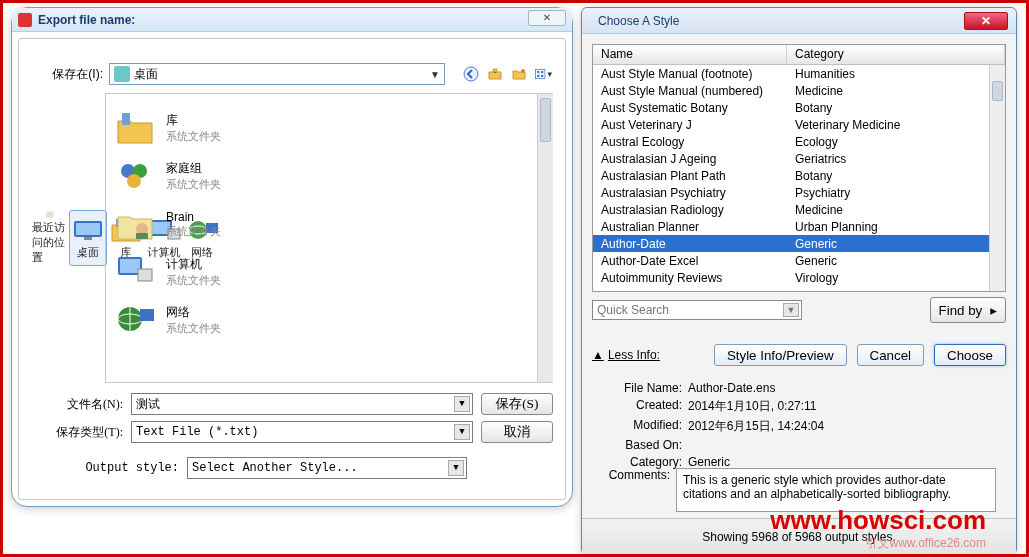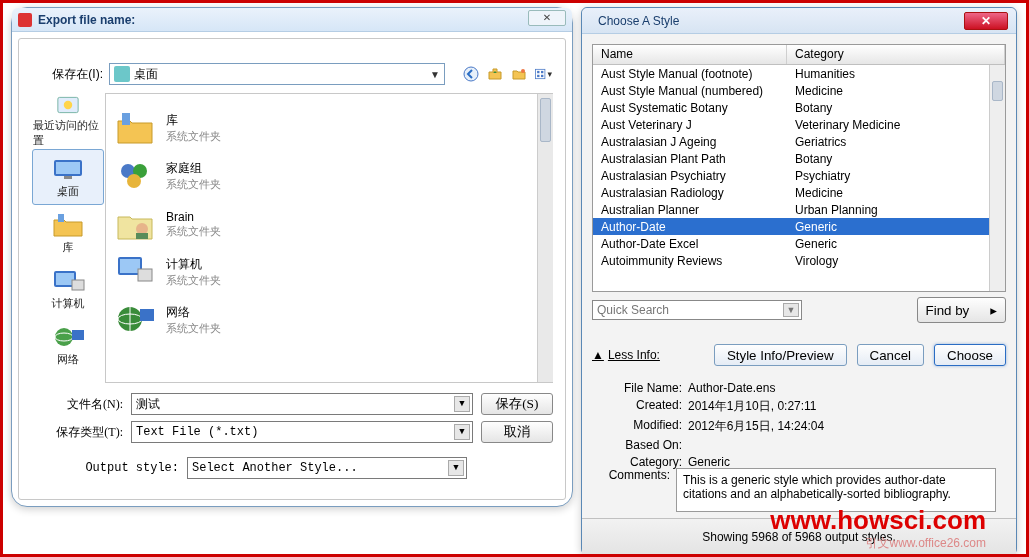--- a/index.html
+++ b/index.html
@@ -16,21 +16,21 @@
 .saverow { display: flex; align-items: center; gap: 6px; margin-bottom: 8px; }
 .saverow .lbl { width: 72px; text-align: right; }
 .location-combo { flex: 1; height: 22px; border: 1px solid #7a9dbf; display: flex; align-items: center; padding: 0 4px; position: relative; background: #fff; }
 .location-combo .icon { width: 16px; height: 16px; background: #6cc7c9; border-radius: 2px; margin-right: 4px; }
 .location-combo .drop { margin-left: auto; font-size: 10px; color: #333; }
 .navicons { display: flex; gap: 4px; margin-left: 10px; }
 .navicons .nic { width: 20px; height: 20px; border: 1px solid transparent; display: flex; align-items: center; justify-content: center; color: #333; }
 .navicons .nic.back svg, .navicons .nic svg { width: 16px; height: 16px; }
 
 .filearea { display: flex; height: 290px; }
-.places { width: 74px; display: flex; flex-direction: column; align-items: center; border-right: none; }
+.places { width: 74px; display: flex; flex-direction: row; align-items: center; border-right: none; }
 .place { width: 72px; height: 56px; display: flex; flex-direction: column; align-items: center; justify-content: center; gap: 2px; border: 1px solid transparent; }
 .place.selected { border: 1px solid #7aa7d4; background: #e8f0fb; border-radius: 3px; }
 .place .pic { width: 36px; height: 26px; }
 .place .txt { font-size: 11px; color: #222; }
 
 .listing { flex: 1; border: 1px solid #c8c8c8; border-right: none; padding: 10px 8px; overflow: hidden; position: relative; }
 .listing .scrollbar { position: absolute; right: 0; top: 0; bottom: 0; width: 16px; background: #e9e9e9; border-left: 1px solid #ccc; }
 .listing .scrollbar .thumb { position: absolute; left: 2px; right: 2px; top: 4px; height: 44px; background: #cfd7e1; border: 1px solid #a9b7c8; border-radius: 2px; }
 .item { display: flex; align-items: center; gap: 10px; height: 48px; }
 .item .bigicon { width: 42px; height: 38px; }
@@ -62,21 +62,21 @@
 .table-wrap .row { display: flex; height: 17px; align-items: center; font-size: 12px; }
 .table-wrap .row .c1 { width: 194px; padding-left: 8px; }
 .table-wrap .row .c2 { flex: 1; padding-left: 8px; }
 .table-wrap .row.sel { background: #2b6fcf; color: #fff; }
 .table-wrap .vscroll { position: absolute; right: 0; top: 0; bottom: 0; width: 16px; background: #eee; border-left: 1px solid #ccc; }
 .table-wrap .vscroll .thumb { position: absolute; left: 2px; right: 2px; top: 16px; height: 20px; background: #cfd7e1; border: 1px solid #a9b7c8; border-radius: 2px; }
 
 .searchrow { position: absolute; left: 10px; top: 290px; right: 10px; height: 24px; display: flex; align-items: center; gap: 8px; }
 .searchrow .qs { width: 210px; height: 20px; border: 1px solid #888; background: #fff; display: flex; align-items: center; padding: 0 4px; position: relative; color: #777; }
 .searchrow .qs .drop { position: absolute; right: 2px; top: 2px; bottom: 2px; width: 16px; background: #e7e7e7; border: 1px solid #aaa; display: flex; align-items: center; justify-content: center; font-size: 9px; }
-.searchrow .findby { margin-left: auto; height: 22px; border: 1px solid #888; background: linear-gradient(#fefefe,#e5e5e5); border-radius: 3px; padding: 12px 8px; display: flex; align-items: center; gap: 21px; }
+.searchrow .findby { margin-left: auto; height: 22px; border: 1px solid #888; background: linear-gradient(#fefefe,#e5e5e5); border-radius: 3px; padding: 12px 8px; display: flex; align-items: center; gap: 8px; }
 
 .actionrow { position: absolute; left: 10px; top: 336px; right: 10px; display: flex; align-items: center; gap: 10px; }
 .lessinfo { display: flex; align-items: center; gap: 4px; text-decoration: underline; color: #000; }
 .rbtn { height: 22px; border: 1px solid #7a9dbf; background: linear-gradient(#fefefe,#e5ecf5); border-radius: 3px; padding: 0 12px; }
 .rbtn.primary { border: 1px solid #2a6dc4; box-shadow: 0 0 3px rgba(42,109,196,0.5); }
 
 .details { position: absolute; left: 32px; top: 370px; right: 20px; font-size: 12px; }
 .drow { display: flex; margin-top: 3px; }
 .drow .dl { width: 68px; text-align: right; margin-right: 6px; }
 .comments { position: absolute; left: 20px; top: 460px; right: 20px; display: flex; }
@@ -293,20 +293,24 @@
           <div class="c1">Aust Style Manual (numbered)</div>
           <div class="c2">Medicine</div>
         </div>
         <div class="row">
           <div class="c1">Aust Systematic Botany</div>
           <div class="c2">Botany</div>
         </div>
         <div class="row">
           <div class="c1">Aust Veterinary J</div>
           <div class="c2">Veterinary Medicine</div>
+        </div>
+        <div class="row">
+          <div class="c1">Austral Ecology</div>
+          <div class="c2">Ecology</div>
         </div>
         <div class="row">
           <div class="c1">Australasian J Ageing</div>
           <div class="c2">Geriatrics</div>
         </div>
         <div class="row">
           <div class="c1">Australasian Plant Path</div>
           <div class="c2">Botany</div>
         </div>
         <div class="row">

